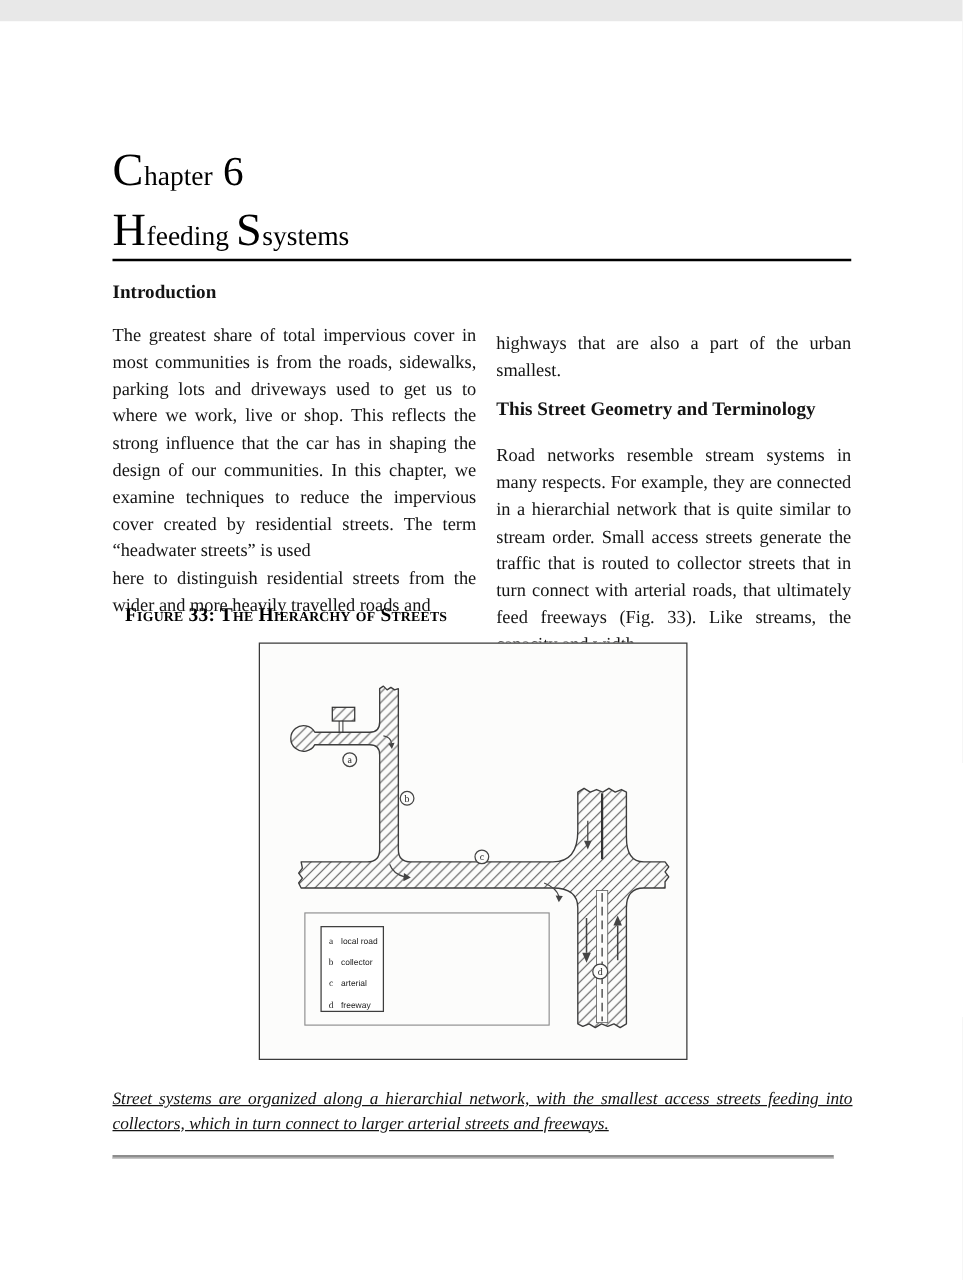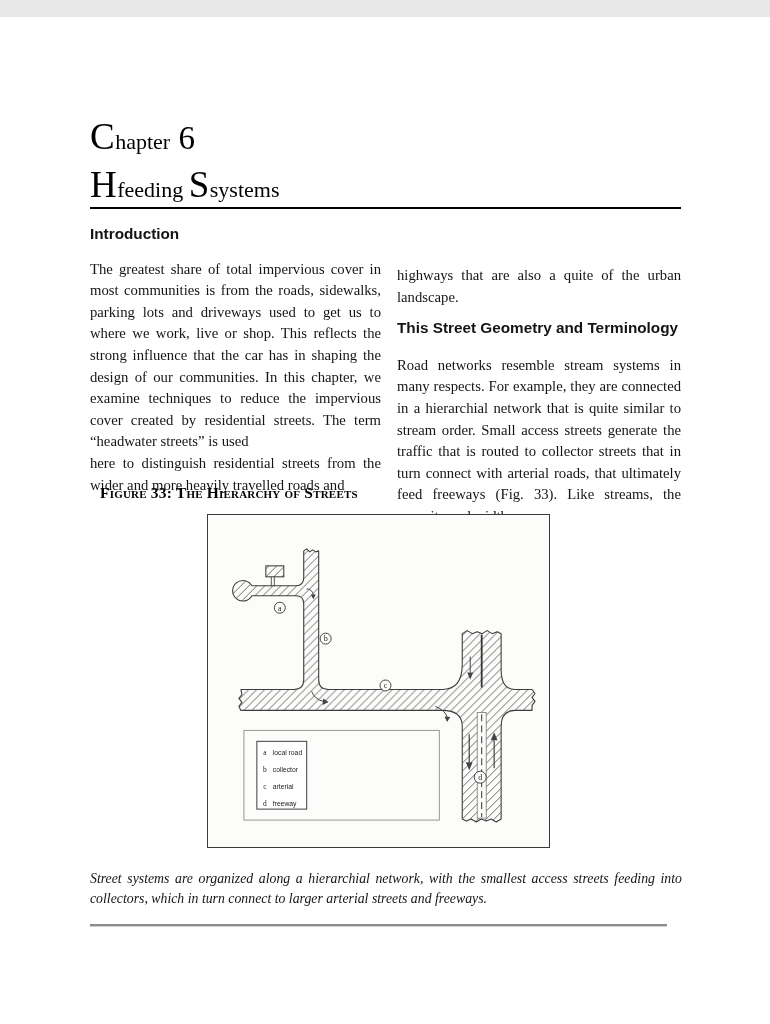--- a/index.html
+++ b/index.html
@@ -10,21 +10,21 @@
   }
   .abs{position:absolute;}
   
   .chapline{font-family:"Liberation Serif", serif; color:#000; white-space:nowrap;}
   .cap-big{font-size:37px; letter-spacing:0.5px;}
   .cap-small{font-size:22px;}
   .cap-num{font-size:33px;}
   .title-rule{background:#000; height:2px;}
   
   .col{font-size:14.7px; line-height:21.6px; text-align:justify; text-align-last:left; color:#141414;}
-  .col h3{font-size:15.3px; margin:0; font-weight:bold; font-family:Liberation Sans, sans-serif;}
+  .col h3{font-size:15.3px; margin:0; font-weight:bold; font-family:Liberation Serif, serif;}
   .col p{margin:0;}
   .sp-after-head{height:14px;}
   
   .fig-heading{font-weight:bold; font-variant:small-caps; font-size:15.5px; letter-spacing:0.2px; color:#000;}
   .fig-frame{border:1px solid #3a3a3a; background:#fcfcfb; box-sizing:border-box;}
   .caption{font-style:italic; font-size:13.8px; line-height:19.5px; text-align:justify; text-align-last:left; color:#141414;}
   .bottom-rule{height:2px; background:#8d8d8d; border-bottom:1px solid #cfcfcf;}
   svg text{font-family:"Liberation Serif", serif;}
   .legend-label{font-family:"Liberation Sans", sans-serif;}
 </style>
@@ -43,21 +43,21 @@
 
   <div class="abs col" style="left:90px; top:206px; width:291px;">
     <h3>Introduction</h3>
     <div class="sp-after-head"></div>
     <p><span>The greatest share of total impervious cover in most communities is from the roads, sidewalks, parking lots and driveways used to get us to where we work, live or shop. This reflects the strong influence that the car has in shaping the design of our communities. In this chapter, we examine techniques to reduce the impervious cover created by residential streets. The term “headwater streets” is used</span><br>
     <span>here to distinguish residential streets from the wider and more heavily travelled roads and</span></p>
   </div>
 
   <div class="abs col" style="left:397px; top:206px; width:284px;">
     <div style="height:42px;"></div>
-    <p>highways that are also a quite of the urban landscape.</p>
+    <p>highways that are also a part of the urban smallest.</p>
     <div style="height:9px;"></div>
     <h3>This Street Geometry and Terminology</h3>
     <div style="height:16px;"></div>
     <p>Road networks resemble stream systems in many respects. For example, they are connected in a hierarchial network that is quite similar to stream order. Small access streets generate the traffic that is routed to collector streets that in turn connect with arterial roads, that ultimately feed freeways (Fig. 33). Like streams, the capacity and width</p>
   </div>
 
   <div class="abs fig-heading" style="left:100px; top:467px;">Figure 33: The Hierarchy of Streets</div>
 
   <div class="abs fig-frame" style="left:207px; top:497px; width:343px; height:334px;">
     <svg width="341" height="332" viewBox="0 0 342 333">
@@ -156,17 +156,17 @@
           <text class="legend-label" x="65" y="275" font-size="6.8" fill="#222">arterial</text>
         </g>
         <g>
           <text x="57" y="292" font-size="7.5" text-anchor="middle" fill="#222">d</text>
           <text class="legend-label" x="65" y="292" font-size="6.8" fill="#222">freeway</text>
         </g>
       </g>
     </svg>
   </div>
 
-  <div class="abs caption" style="left:90px; top:852px; width:592px;">Street systems are organized along a hierarchial network, with the smallest access streets feeding into collectors, which in turn connect to larger arterial streets and freeways.</div>
+  <div class="abs caption" style="left:90px; top:852px; width:592px;text-decoration:underline;">Street systems are organized along a hierarchial network, with the smallest access streets feeding into collectors, which in turn connect to larger arterial streets and freeways.</div>
 
   <div class="abs bottom-rule" style="left:90px; top:907px; width:577px;"></div>
 
 </div>
 
 </body></html>

